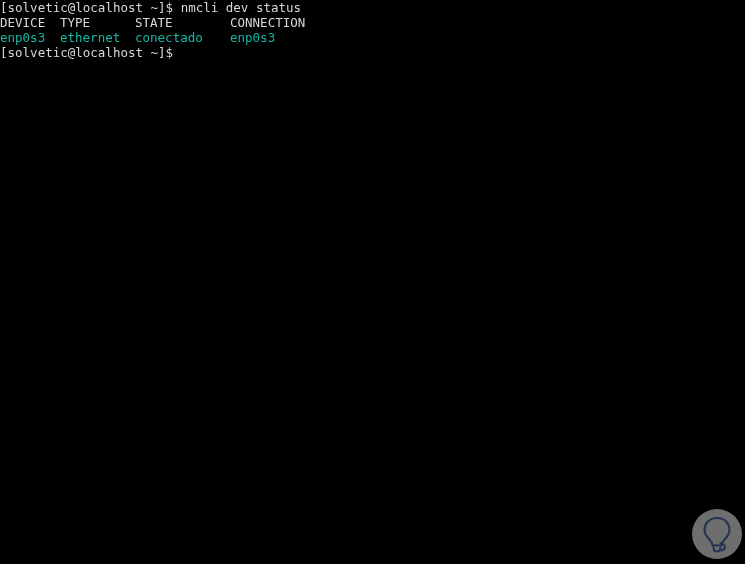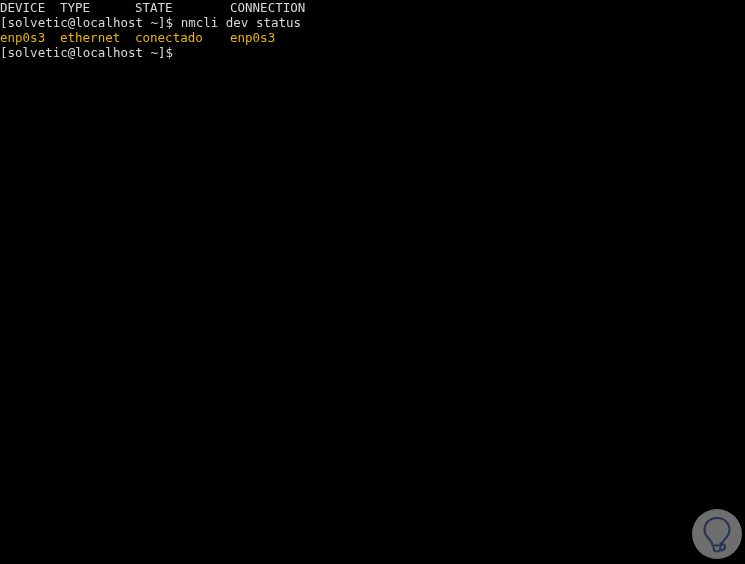--- a/index.html
+++ b/index.html
@@ -30,21 +30,21 @@
     height: 15px;
     line-height: 15px;
     white-space: pre;
     font-size: 12.5px;
     letter-spacing: 0px;
     font-family: "DejaVu Sans Mono", "Liberation Mono", monospace;
   }
 
   
   .c-default { color: #d8d8d8; }
-  .c-green   { color: #eab308; }
+  .c-green   { color: #14b8a6; }
   .c-dim     { color: #4d4d4d; }
 
   
   .col {
     display: inline-block;
     vertical-align: top;
     white-space: pre;
   }
   .col-device     { width: 60px; }
   .col-type       { width: 75px; }
@@ -76,23 +76,23 @@
     height: 50px;
   }
 </style>
 </head>
 <body>
 
 <div id="screen">
 
   <div class="terminal">
 
+    <div class="line prompt-line"><span class="c-default">[solvetic@localhost ~]$</span><span class="c-default"> </span><span class="c-default">nmcli dev status</span></div>
+
     <div class="line c-default"><span class="col col-device">DEVICE</span><span class="col col-type">TYPE</span><span class="col col-state">STATE</span><span class="col col-connection">CONNECTION</span></div>
-
-    <div class="line prompt-line"><span class="c-default">[solvetic@localhost ~]$</span><span class="c-default"> </span><span class="c-default">nmcli dev status</span></div>
 
     <div class="line c-green"><span class="col col-device">enp0s3</span><span class="col col-type">ethernet</span><span class="col col-state">conectado</span><span class="col col-connection">enp0s3</span></div>
 
 
     <div class="line prompt-line"><span class="c-default">[solvetic@localhost ~]$</span></div>
 
   </div>
 
   <div id="watermark">
     <svg viewBox="0 0 50 50">

